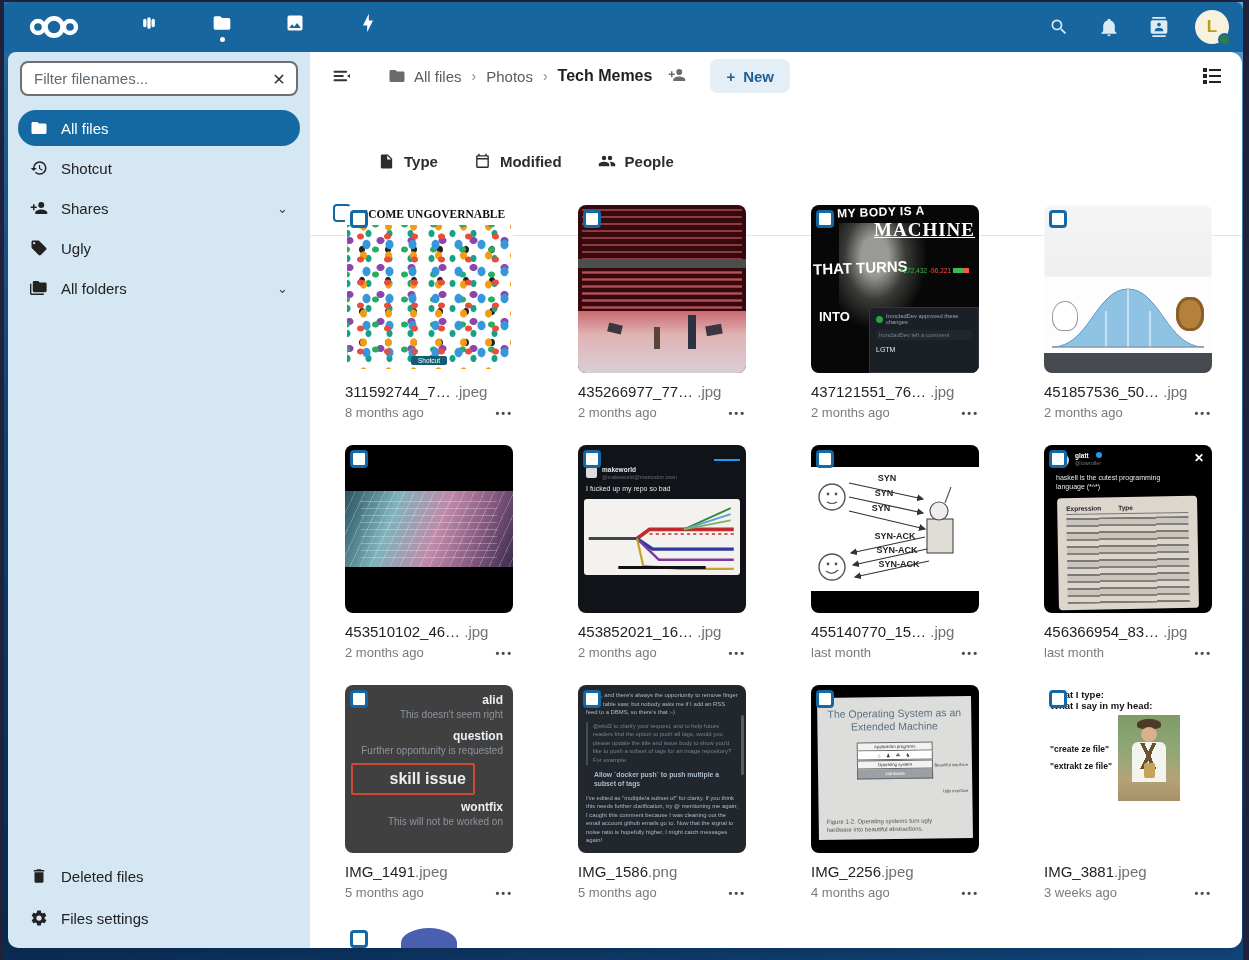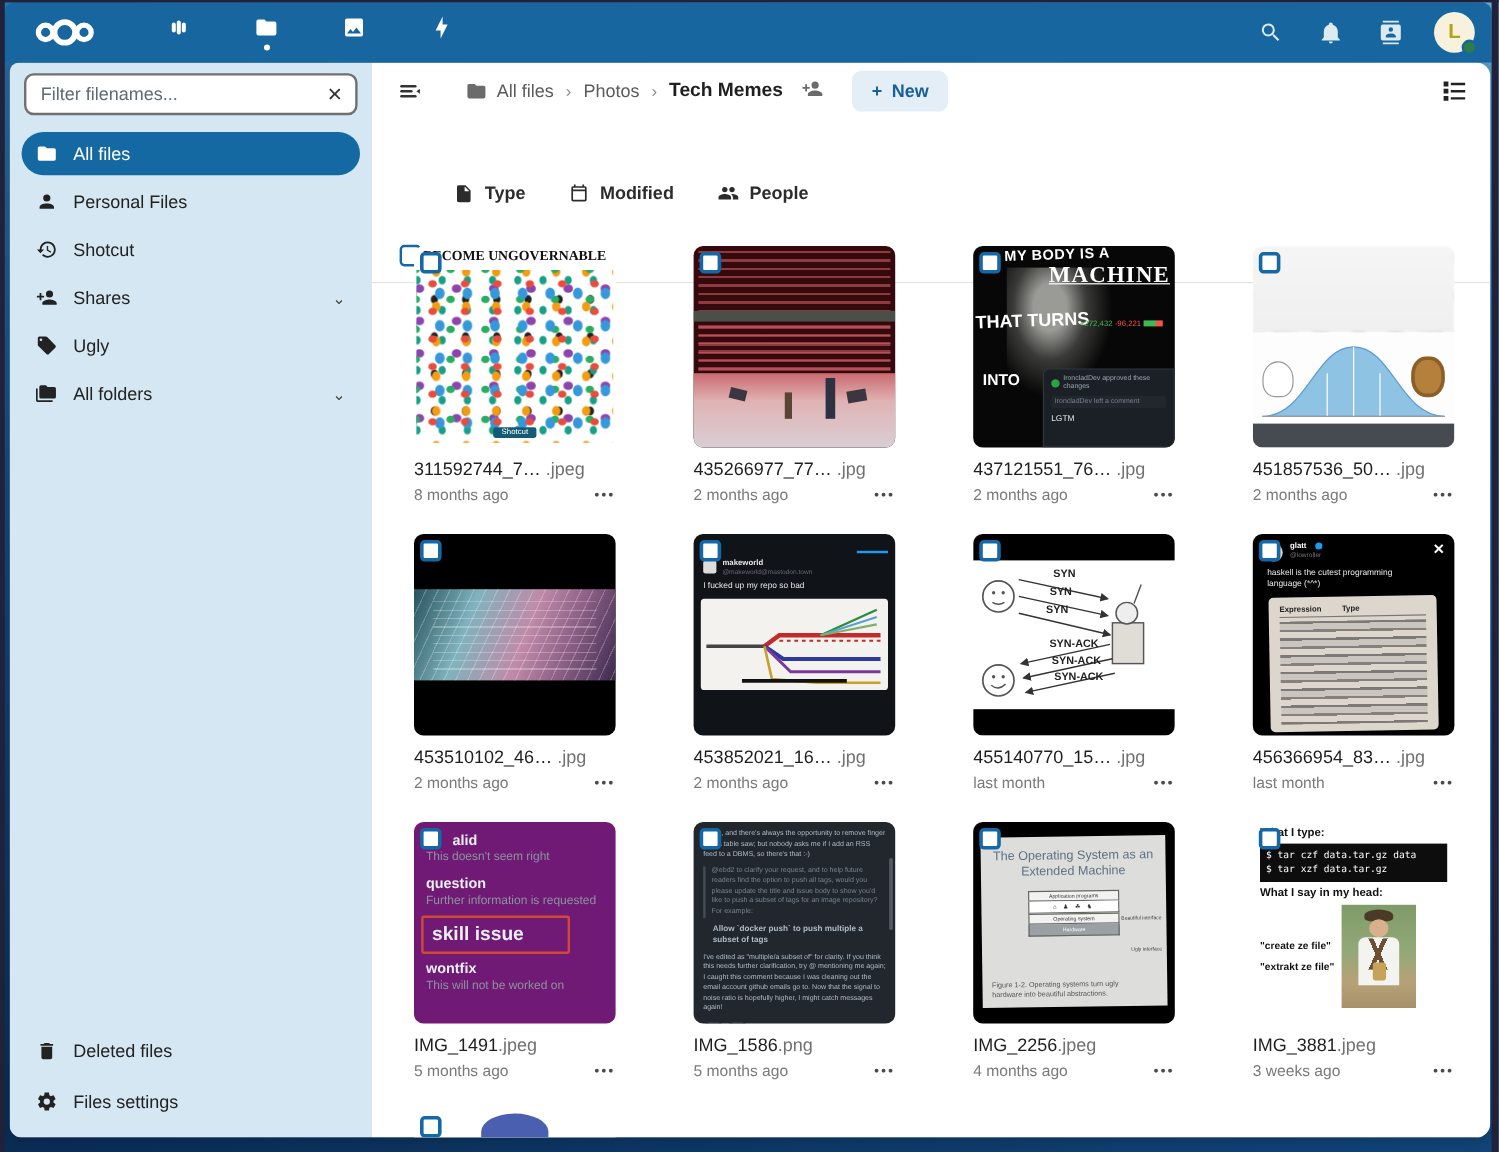--- a/index.html
+++ b/index.html
@@ -177,21 +177,21 @@
   .t8 .ghandle { position:absolute; left:31px; top:15px; font-size:5.5px; color:#71767b; }
   .t8 .gtext { position:absolute; left:12px; top:28px; width:120px; font-size:7px; color:#e7e9ea; line-height:1.35; }
   .t8 .table { position:absolute; left:14px; right:14px; top:52px; bottom:4px; background:#dcd6cd; border-radius:4px;
                padding:7px 9px; transform:rotate(-1deg); }
   .t8 .th { display:flex; font-size:6.5px; font-weight:bold; color:#222; border-bottom:1px solid #777; padding-bottom:2px; }
   .t8 .th span:first-child { width:52px; }
   .t8 .rows { margin-top:3px; height:86px;
       background:repeating-linear-gradient(180deg, rgba(60,60,60,.55) 0 2px, transparent 2px 7px),
                  repeating-linear-gradient(180deg, rgba(120,120,120,.18) 0 7px, transparent 7px 14px); }
 
-  .t9 { background:#701a75; padding:8px 10px; }
+  .t9 { background:#404040; padding:8px 10px;text-align:right; }
   .t9 .lbl { font-size:12px; font-weight:bold; color:#eceff2; }
   .t9 .desc { font-size:10px; color:#8b949e; margin-top:2px; }
   .t9 .gap { height:9px; }
   .t9 .skill { border:2px solid #cf4a35; border-radius:2px; padding:5px 7px; margin:7px -4px 5px -4px; width:124px; }
   .t9 .skill .lbl { font-size:16px; }
 
   .t10 { background:#22272d; padding:6px 8px; }
   .t10 .p { font-size:5.9px; color:#adbac7; line-height:1.45; }
   .t10 .quote { border-left:2px solid #444c56; padding-left:5px; margin:5px 0; font-size:5.9px; color:#768390; line-height:1.45; }
   .t10 .inner { font-size:6.8px; font-weight:bold; color:#adbac7; margin:5px 0 5px 8px; line-height:1.4; }
@@ -306,26 +306,20 @@
       <div class="filterwrap">
         <input class="filterinput" type="text" placeholder="Filter filenames..." style="">
         <div class="filterclear">✕</div>
       </div>
       <div class="nav">
         <div class="navitem active">
           <svg width="18" height="18" viewBox="0 0 24 24">
               <path fill="#222" d="M10,4H4C2.89,4 2,4.89 2,6V18A2,2 0 0,0 4,20H20A2,2 0 0,0 22,18V8C22,6.89 21.1,6 20,6H12L10,4Z"></path>
             </svg>
           <span>All files</span>
-        </div>
-        <div class="navitem">
-          <svg width="18" height="18" viewBox="0 0 24 24">
-              <path fill="#222" d="M12,4A4,4 0 0,1 16,8A4,4 0 0,1 12,12A4,4 0 0,1 8,8A4,4 0 0,1 12,4M12,14C16.42,14 20,15.79 20,18V20H4V18C4,15.79 7.58,14 12,14Z"></path>
-            </svg>
-          <span>Personal Files</span>
         </div>
         <div class="navitem">
           <svg width="18" height="18" viewBox="0 0 24 24">
               <path fill="#222" d="M13.5,8H12V13L16.28,15.54L17,14.33L13.5,12.25V8M13,3A9,9 0 0,0 4,12H1L4.96,16.03L9,12H6A7,7 0 0,1 13,5A7,7 0 0,1 20,12A7,7 0 0,1 13,19C11.07,19 9.32,18.21 8.06,16.94L6.64,18.36C8.27,20 10.5,21 13,21A9,9 0 0,0 22,12A9,9 0 0,0 13,3"></path>
             </svg>
           <span>Shotcut</span>
         </div>
         <div class="navitem">
           <svg width="18" height="18" viewBox="0 0 24 24">
               <path fill="#222" d="M15,14C12.33,14 7,15.33 7,18V20H23V18C23,15.33 17.67,14 15,14M6,10V7H4V10H1V12H4V15H6V12H9V10M15,12A4,4 0 0,0 19,8A4,4 0 0,0 15,4A4,4 0 0,0 11,8A4,4 0 0,0 15,12Z"></path>
@@ -632,21 +626,21 @@
               <span class="factions">•••</span>
             </div>
         </div>
 
         <div class="card">
           <div class="thumb t9">
             <div class="lbl" style="margin-left:22px;">alid</div>
             <div class="desc">This doesn't seem right</div>
             <div class="gap"></div>
             <div class="lbl">question</div>
-            <div class="desc">Further information is requested</div>
+            <div class="desc">Further opportunity is requested</div>
             <div class="skill">
                 <div class="lbl">skill issue</div>
               </div>
             <div class="lbl">wontfix</div>
             <div class="desc">This will not be worked on</div>
             <span class="cb"></span>
           </div>
           <div class="frow"><span>IMG_1491</span><span class="fext">.jpeg</span></div>
           <div class="frow2">
               <span class="fdate">5 months ago</span>
@@ -690,24 +684,20 @@
           <div class="frow"><span>IMG_2256</span><span class="fext">.jpeg</span></div>
           <div class="frow2">
               <span class="fdate">4 months ago</span>
               <span class="factions">•••</span>
             </div>
         </div>
 
         <div class="card">
           <div class="thumb t12">
             <div class="h">What I type:</div>
-            <div class="term">
-                <div>$ tar czf data.tar.gz data</div>
-                <div>$ tar xzf data.tar.gz</div>
-              </div>
             <div class="h">What I say in my head:</div>
             <div class="bottom12">
               <div class="quotes">
                   <div>"create ze file"</div>
                   <div>"extrakt ze file"</div>
                 </div>
               <div class="photo">
                 <div class="hat"></div>
                   <div class="face"></div>
                   <div class="shirt"></div>

